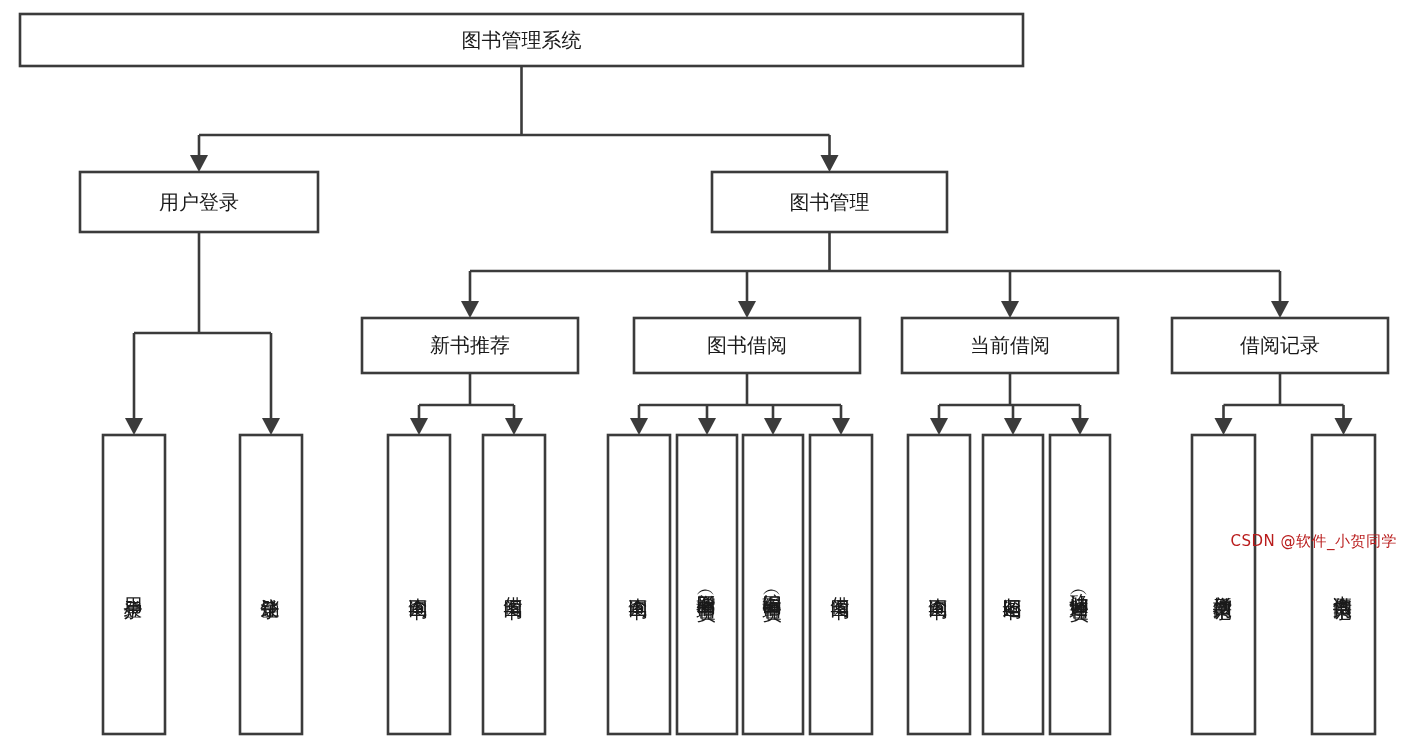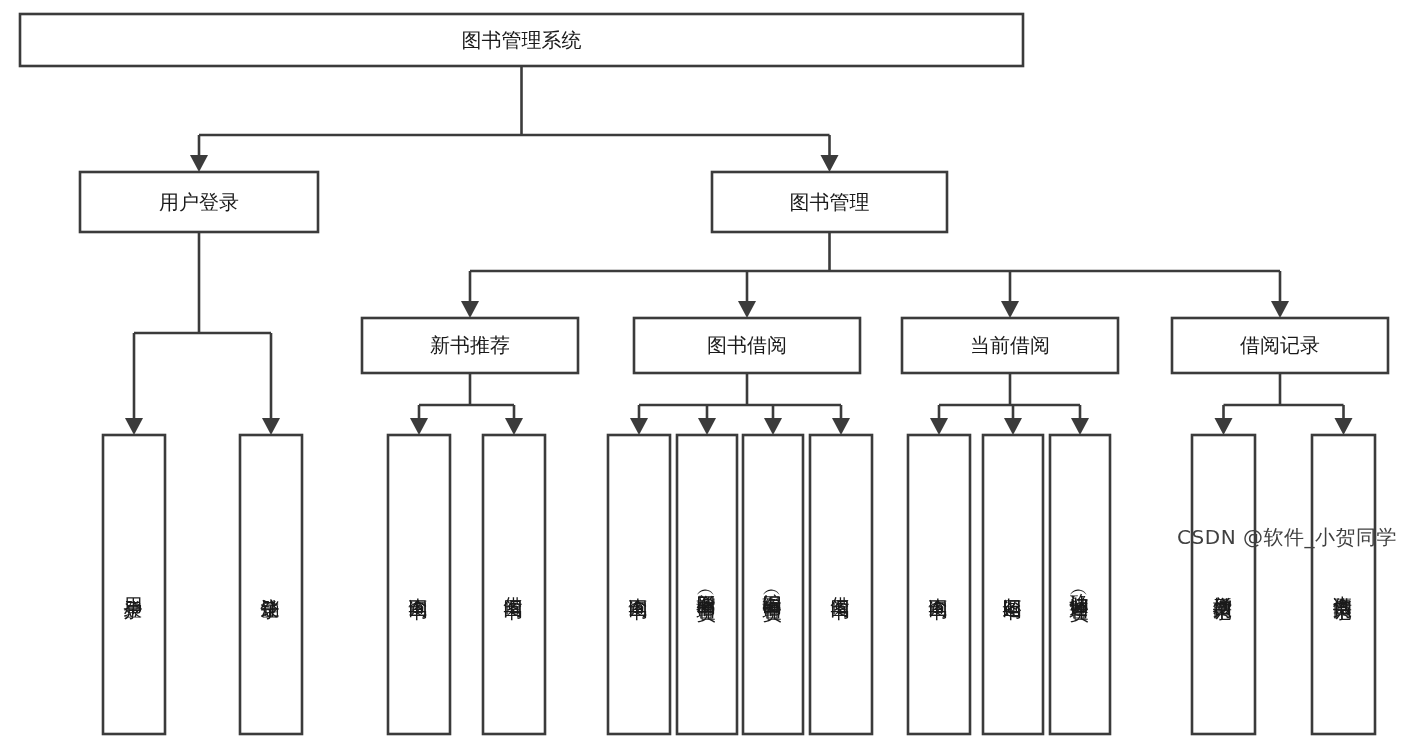--- a/index.html
+++ b/index.html
@@ -56,22 +56,22 @@
     color:#1a1a1a;
     letter-spacing:1.5px;
     pointer-events:none;
     text-align:center;
   }
   .watermark{
     position:absolute;
     right:8px;
     bottom:3px;
     font-family:"DejaVu Sans","Liberation Sans",sans-serif;
-    font-size:20px;
-    color:#404040;
+    font-size:15px;
+    color:#b91c1c;
     letter-spacing:0.5px;
     white-space:nowrap;
   }
 </style>
 </head>
 <body>
 
 <div id="diagram-root">
   <svg id="tree-svg" viewBox="0 0 1405 747">
     <g id="connector-layer">

